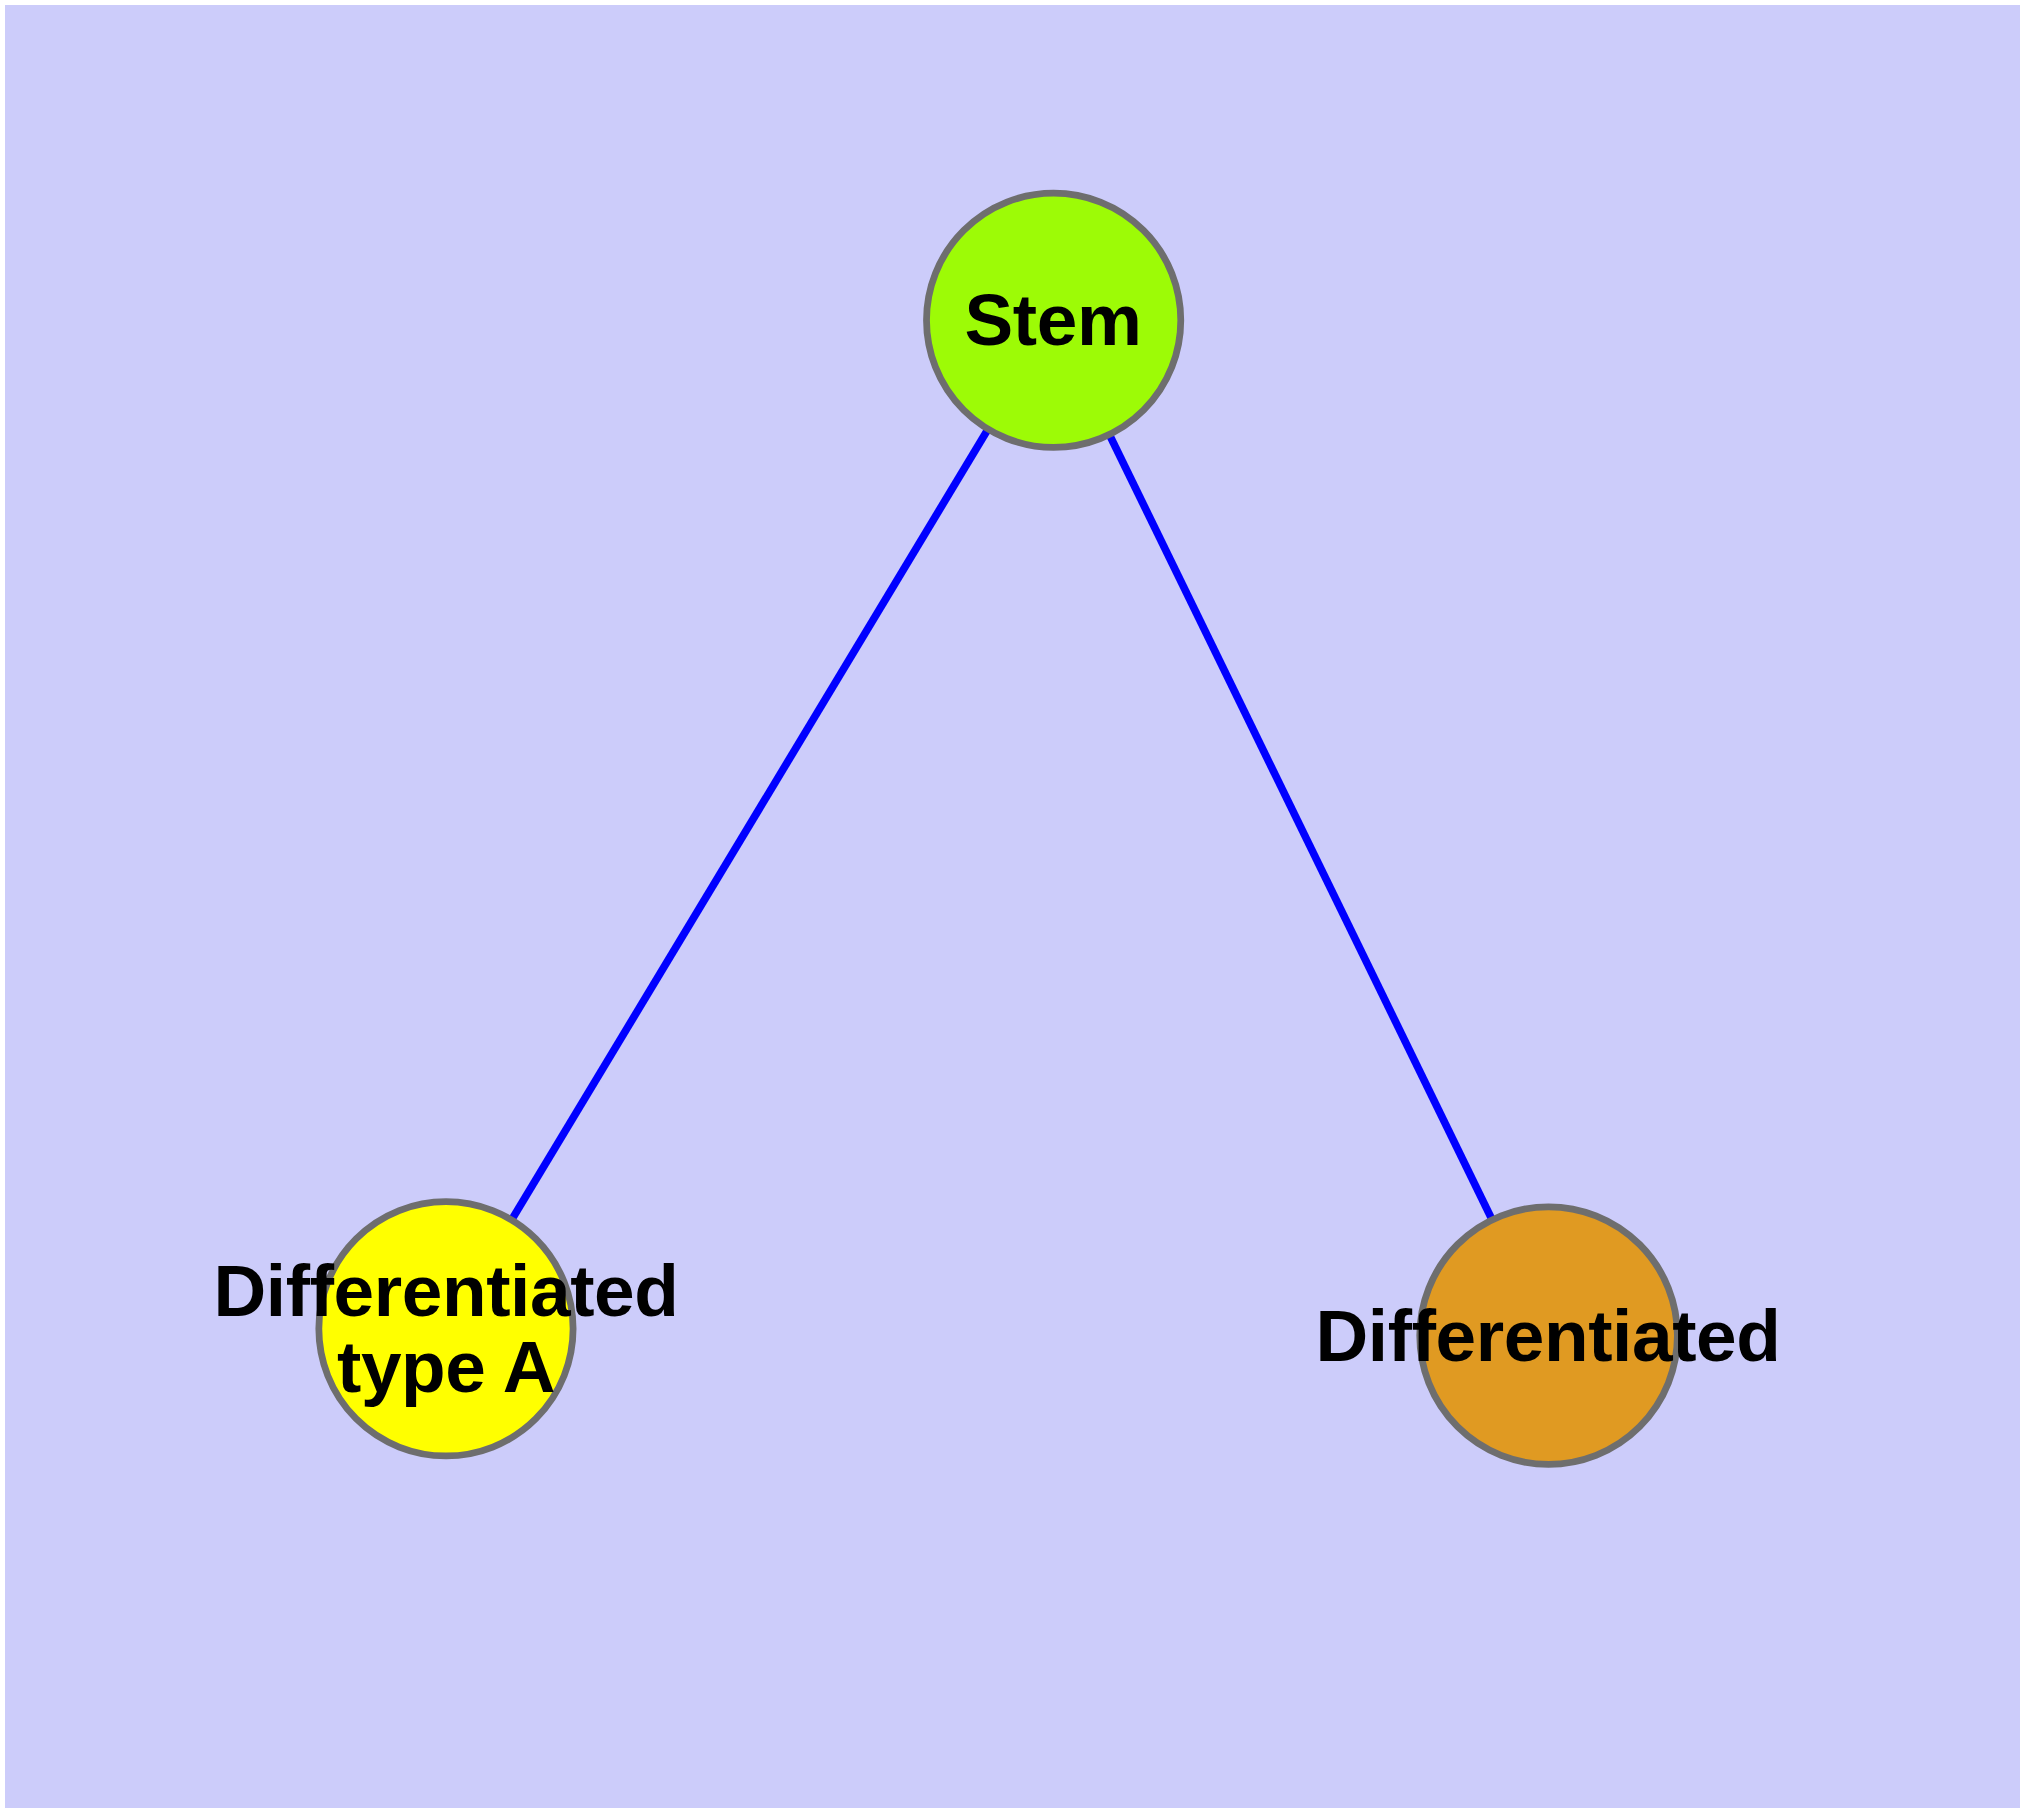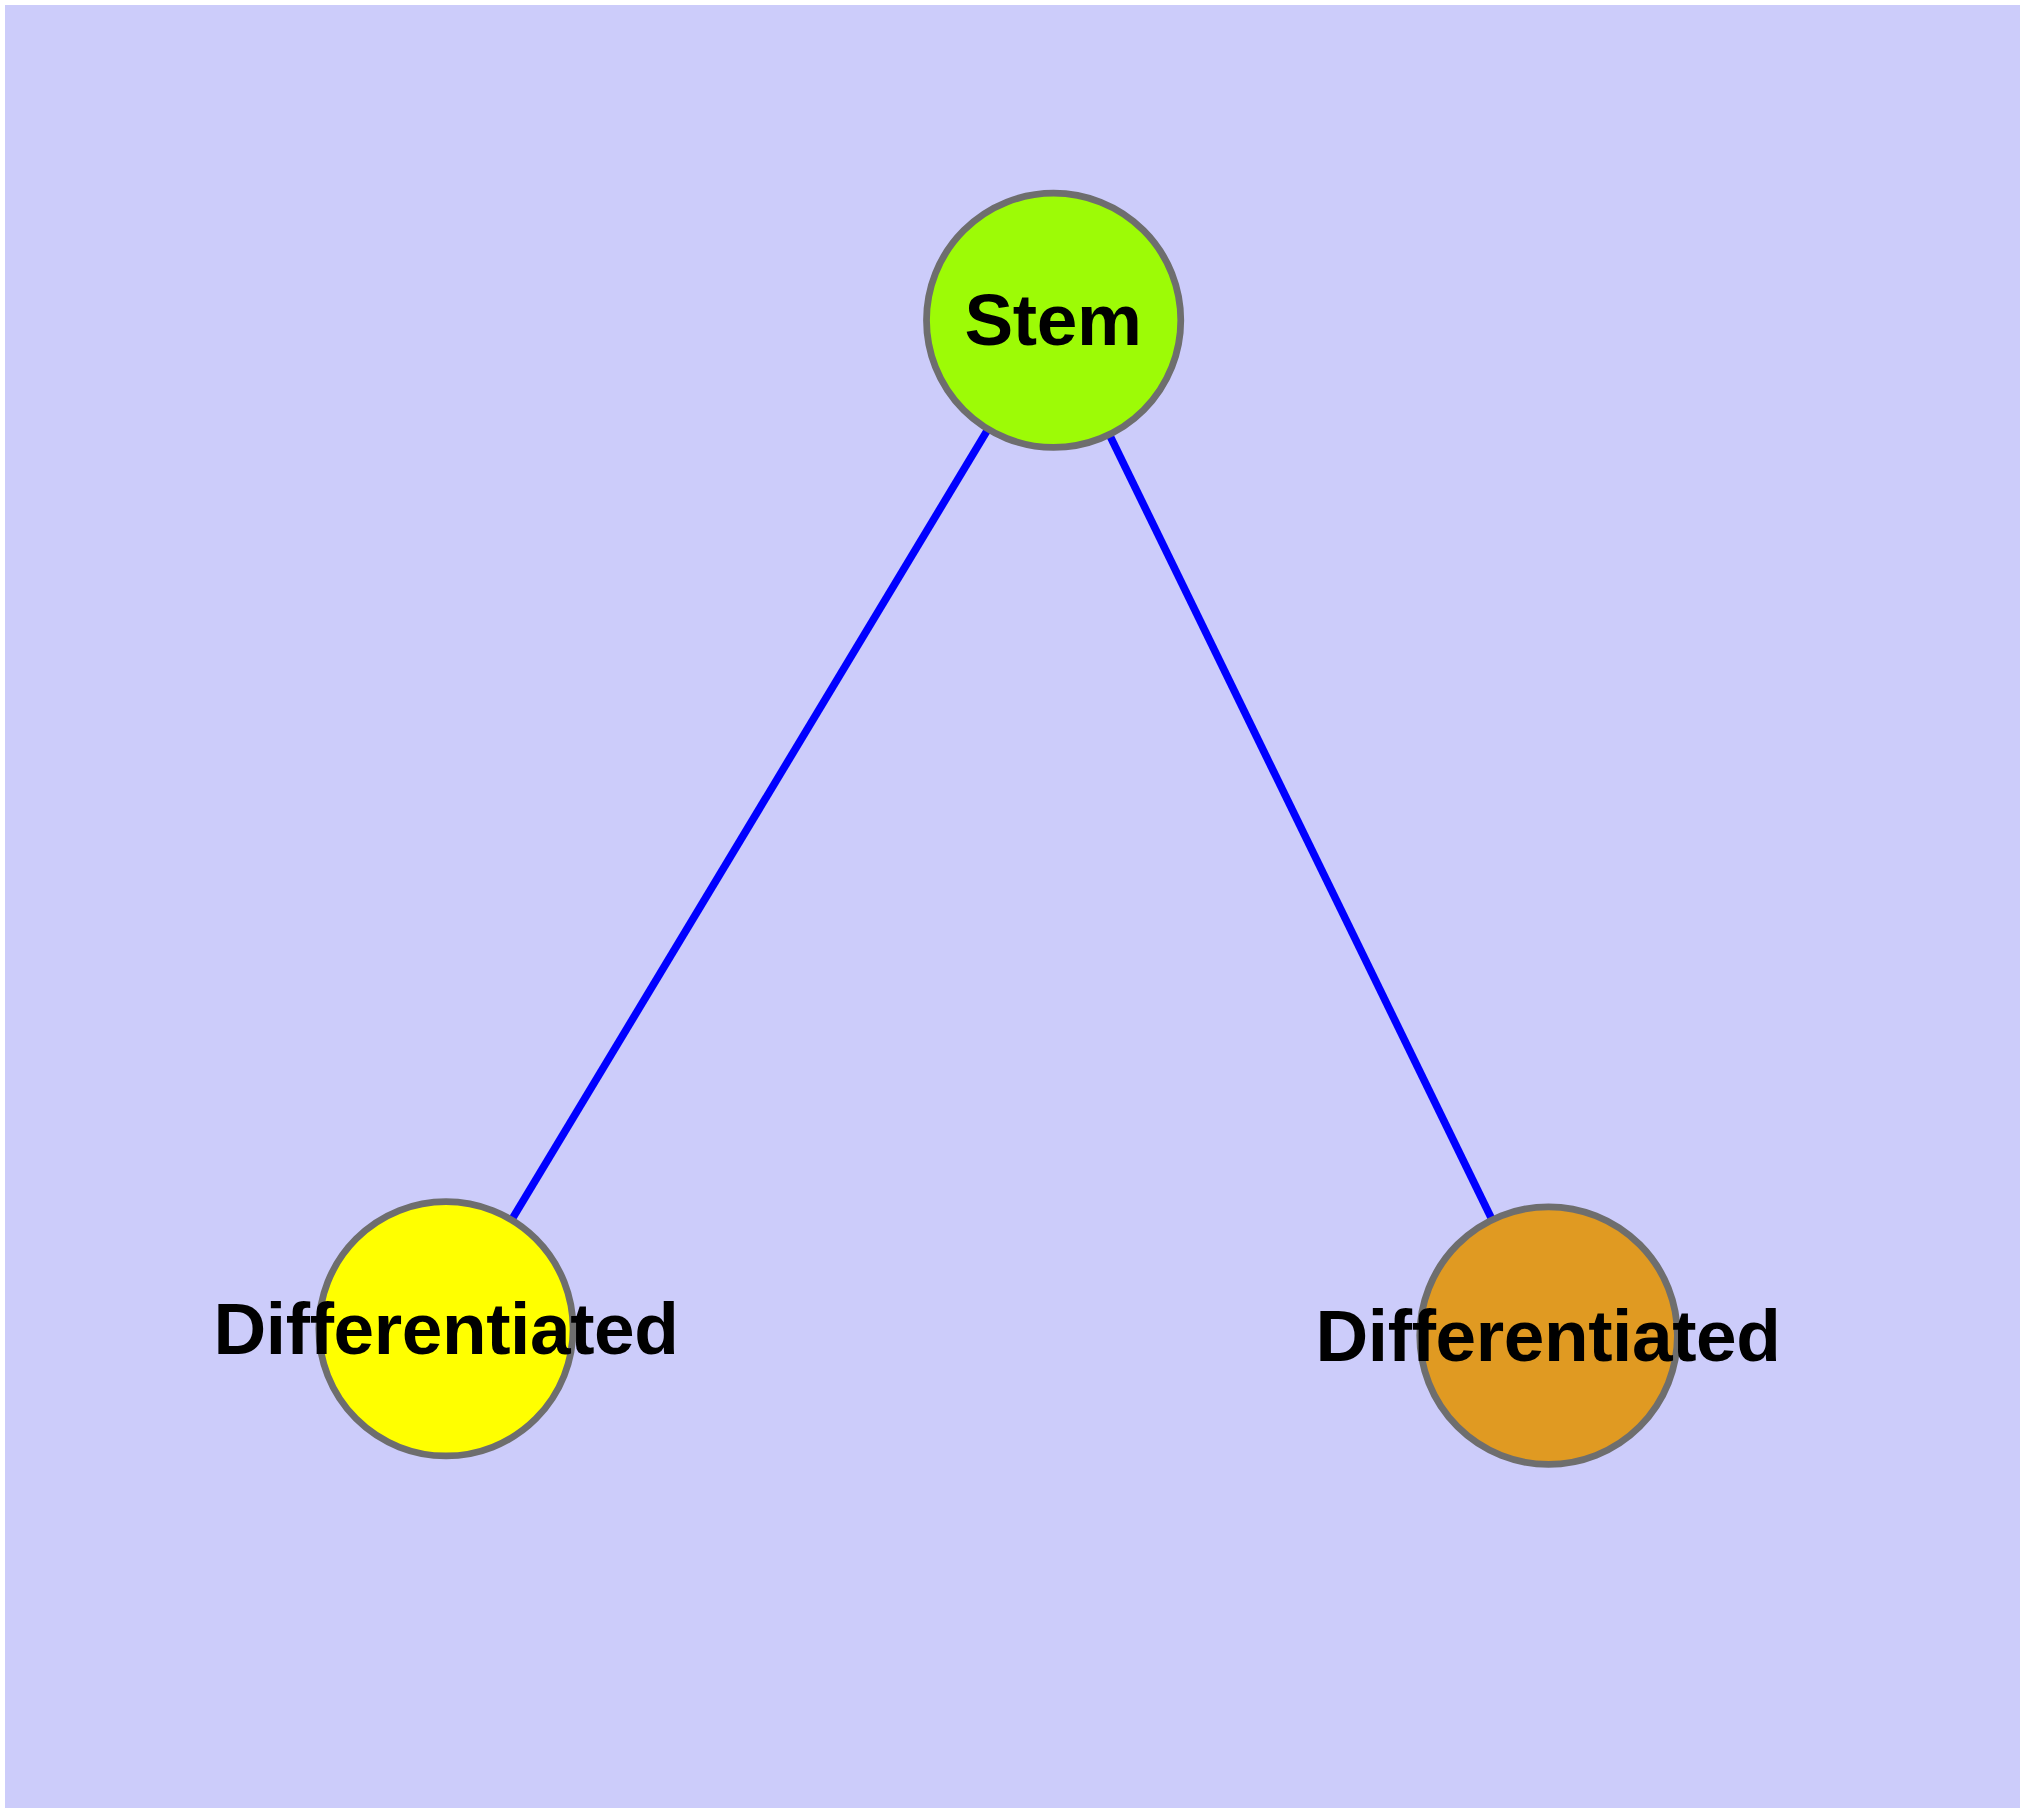--- a/index.html
+++ b/index.html
@@ -60,20 +60,21 @@
       <circle cx="1821" cy="1570" r="152" fill="#e09a22" stroke="#6e6e6e" stroke-width="8"></circle>
     </g>
   </svg>
 
   <div class="node-label" style="left: 1048px; top: 315px; color: rgb(0, 0, 0); font-size: 73px;">
     <span class="line">Stem</span>
   </div>
 
   <div class="node-label" style="left: 441px; top: 1324px; color: rgb(0, 0, 0); font-size: 73px;">
     <span class="line">Differentiated</span>
+    <span class="line">type A</span>
   </div>
 
   <div class="node-label" style="left: 1543px; top: 1331px; color: rgb(0, 0, 0); font-size: 73px;">
     <span class="line">Differentiated</span>
   </div>
 
 </div>
 
 
 </body></html>

